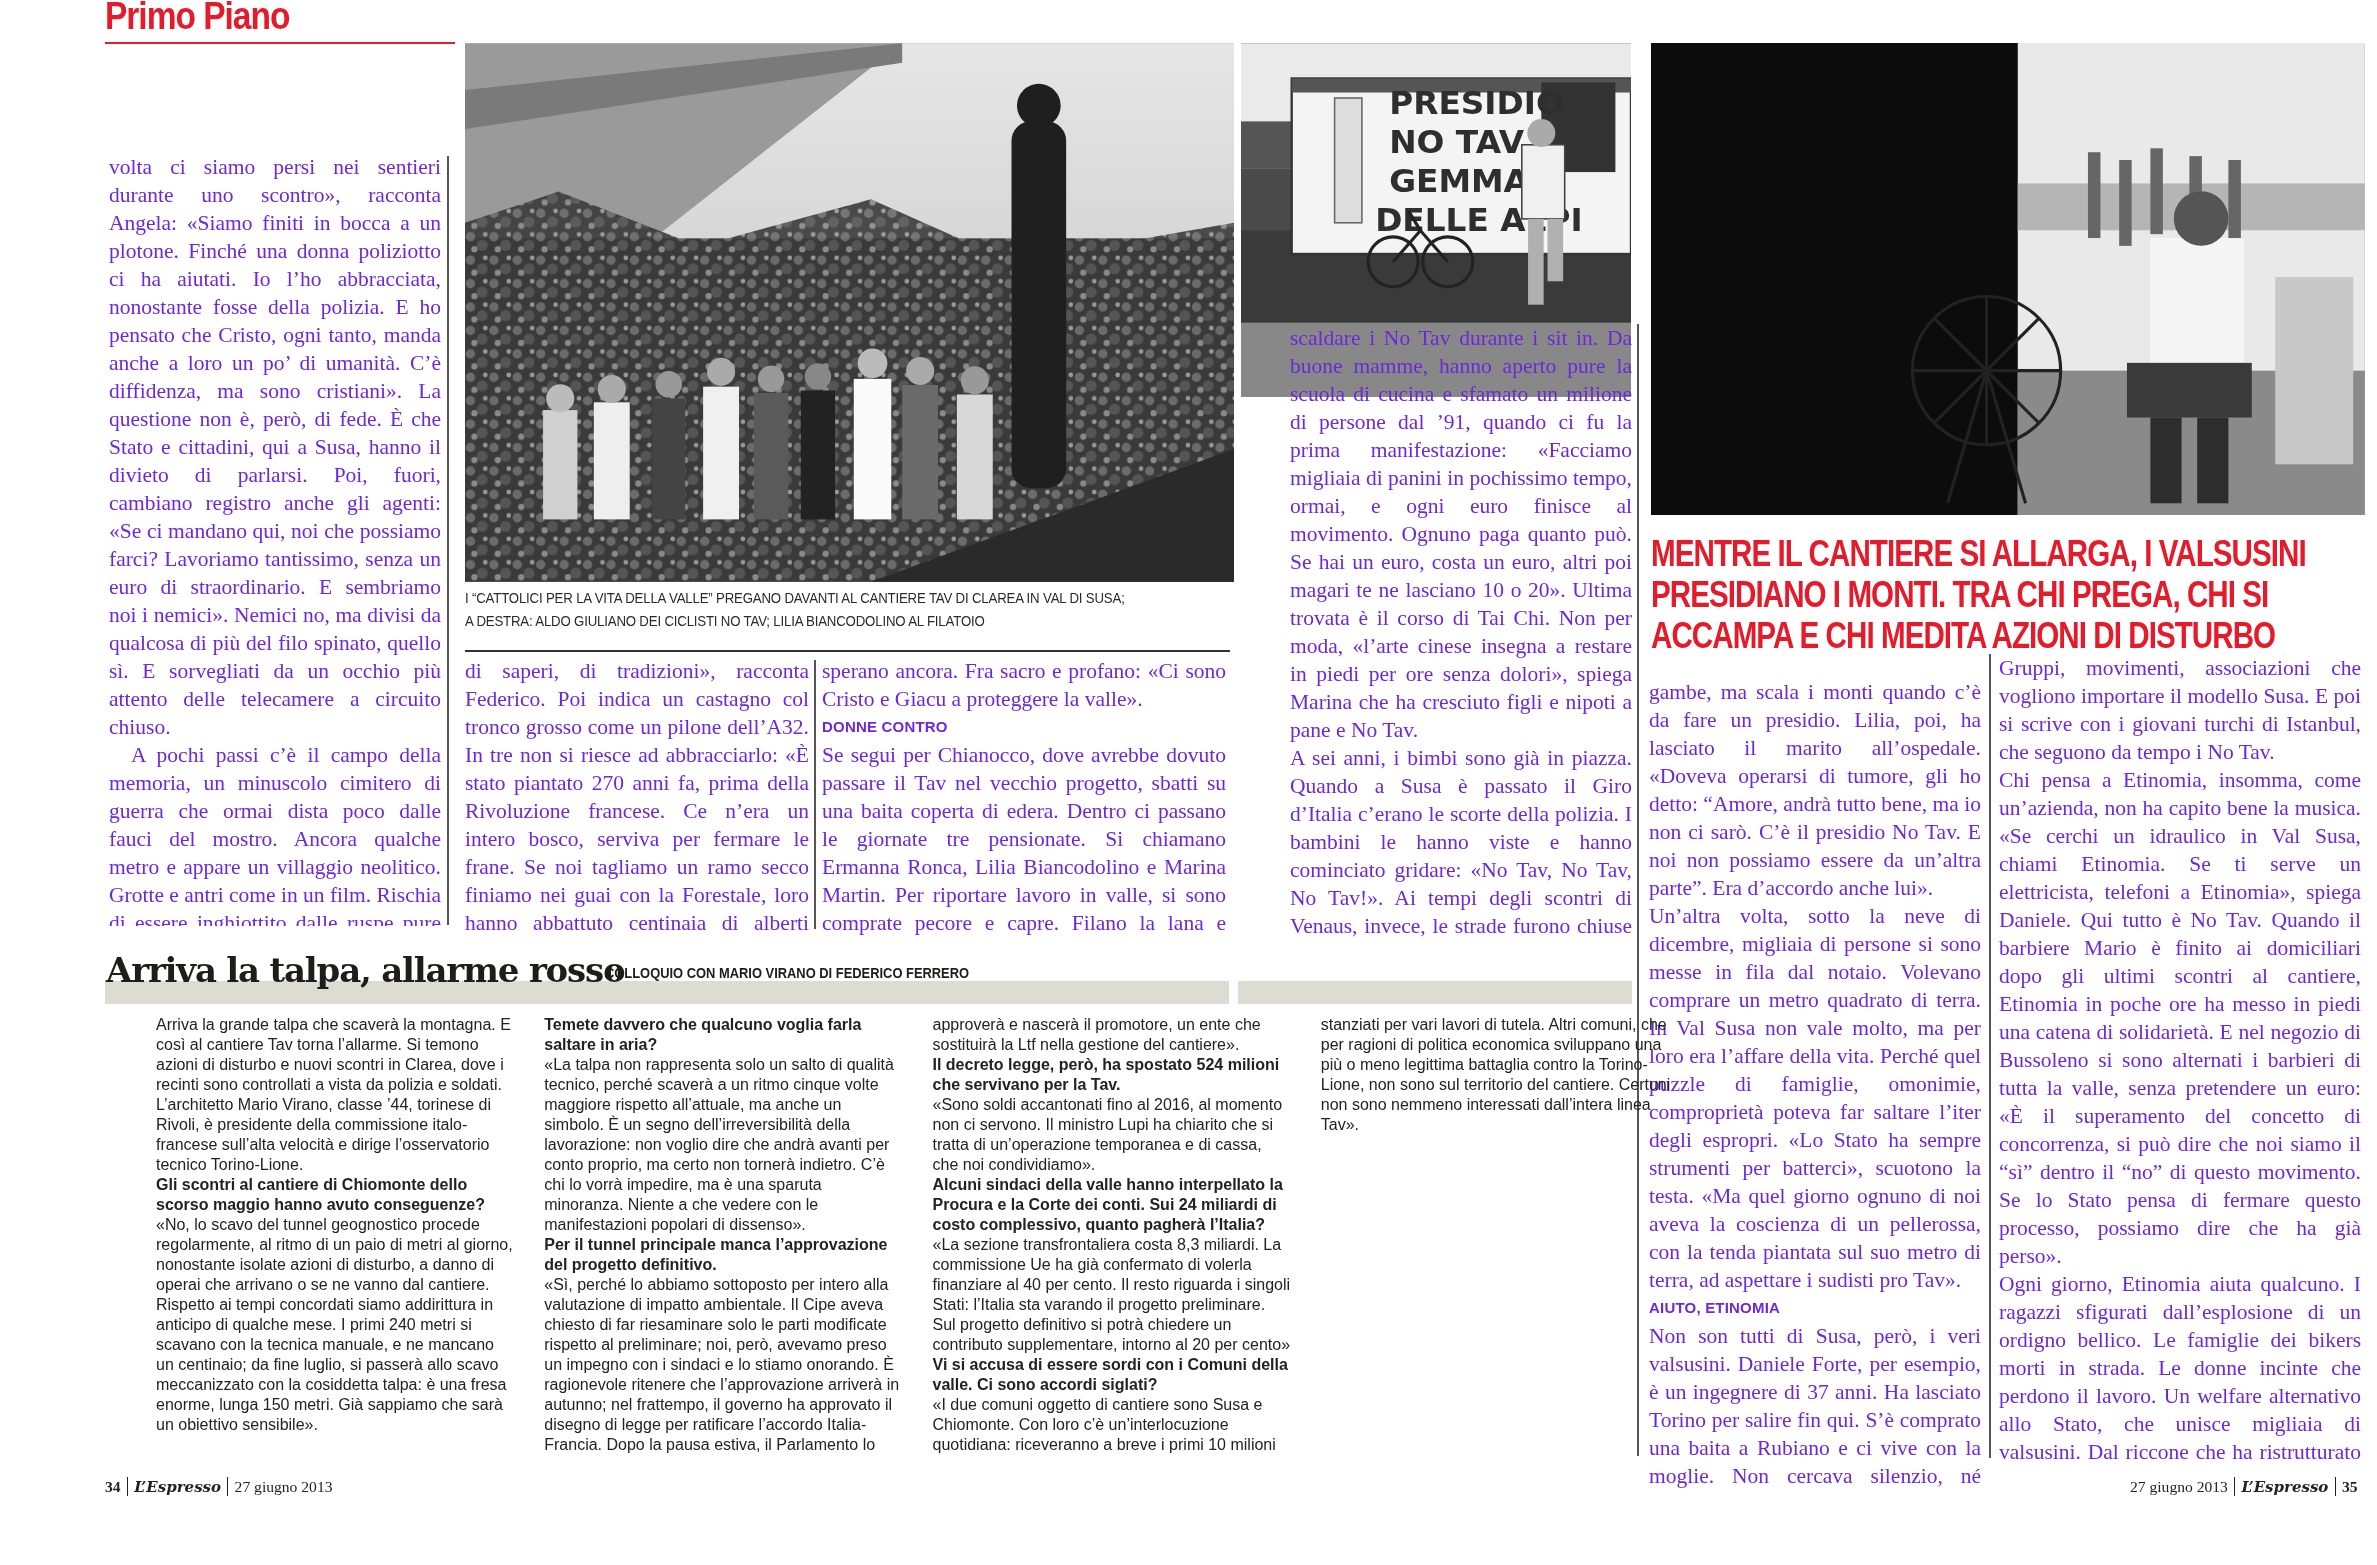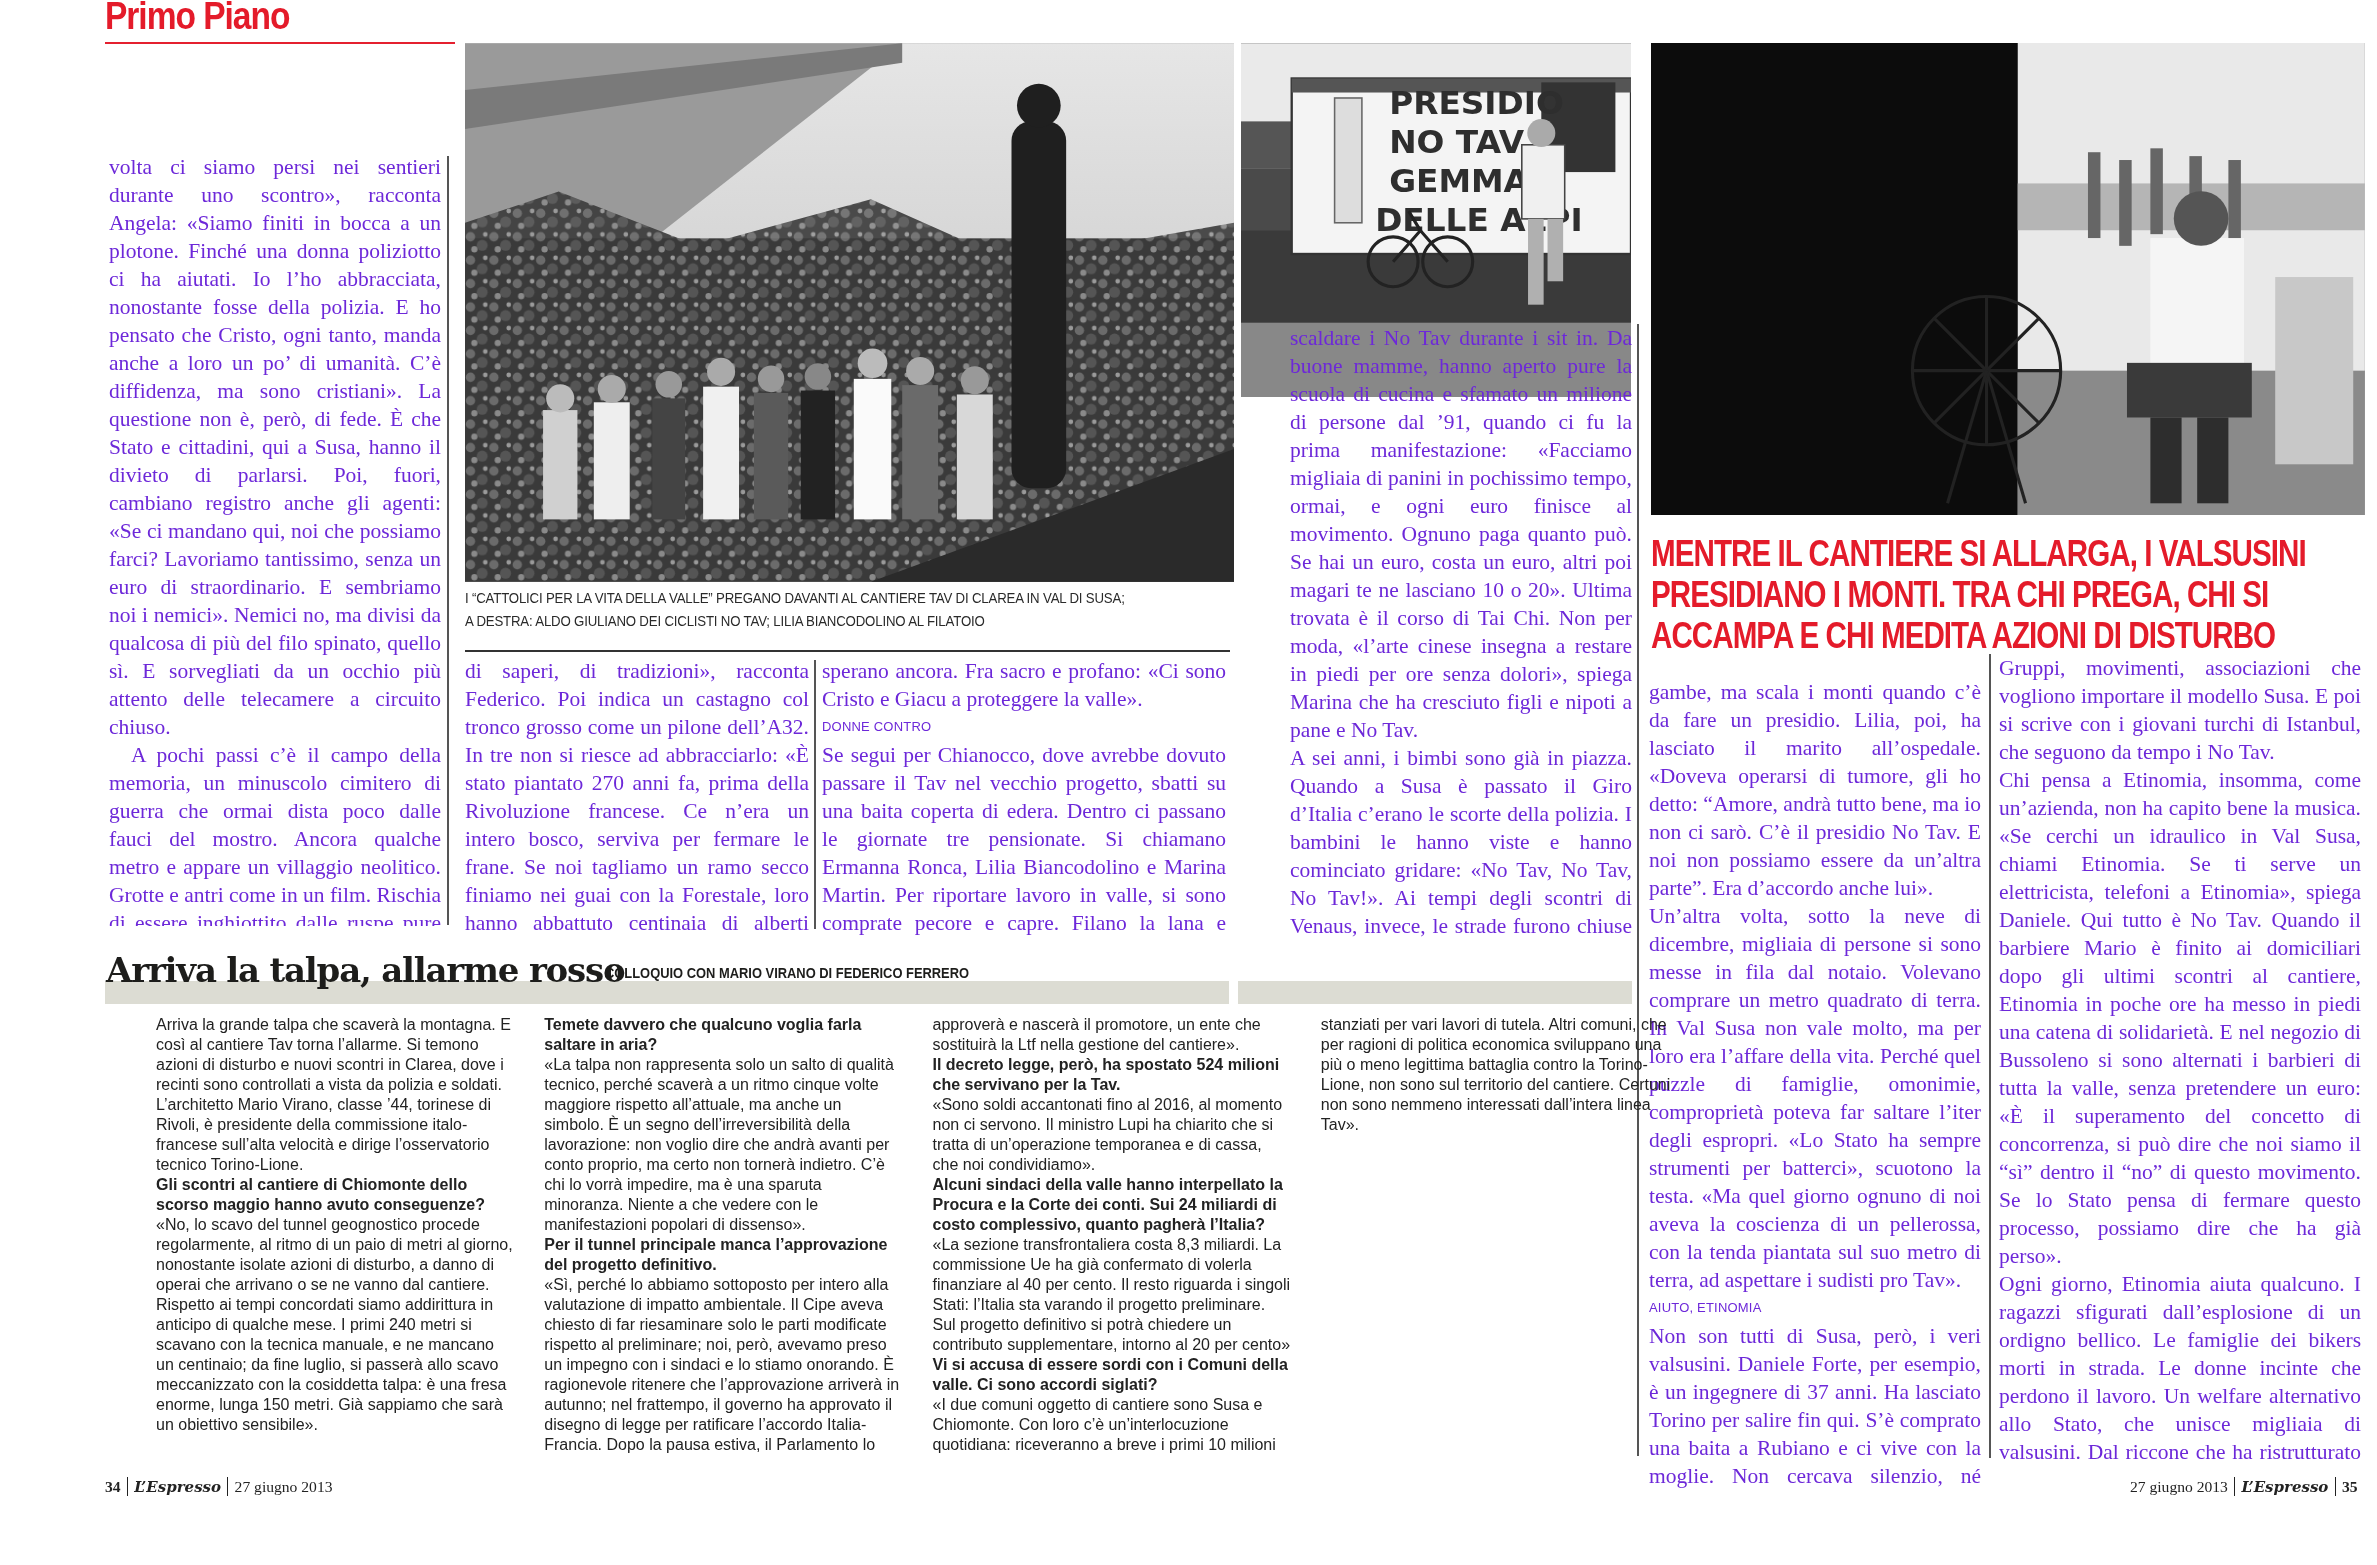--- a/index.html
+++ b/index.html
@@ -3,21 +3,21 @@
 <meta charset="utf-8">
 <style>
   html, body { margin:0; padding:0; background:#ffffff; }
   body { width:2377px; height:1565px; position:relative; overflow:hidden; color:#1d1d1b; }
   .abs { position:absolute; }
   .kicker { left:105px; top:-6.2px; font-family:"Liberation Sans", sans-serif; font-weight:700; font-size:39px; color:#e41b2a; letter-spacing:-1.2px; transform:scaleX(0.86); transform-origin:left top; }
   .kicker-rule { left:105px; top:42px; width:350px; height:2.3px; background:#e4202f; }
   .serif { font-family:"Liberation Serif", serif; font-size:21.5px; line-height:28px; text-align:justify; color:#6d28d9; }
   .serif p { margin:0; }
   .indent { text-indent:22px; }
-  .sub { font-family:"Liberation Sans", sans-serif; font-weight:400; font-size:13px; line-height:28px; letter-spacing:0.2px; }
+  .sub { font-family:"Liberation Sans", sans-serif; font-weight:700; font-size:15px; line-height:28px; letter-spacing:0.2px; }
   .vrule { width:1.6px; background:#555; }
   .photo { overflow:hidden; background:#888; }
   .caption { font-family:"Liberation Sans", sans-serif; font-size:14.4px; line-height:22.6px; letter-spacing:-0.2px; color:#2a2a2a; transform:scaleX(0.92); transform-origin:left top; white-space:nowrap; }
   .caption-rule { height:1.6px; background:#333; }
   .deck { font-family:"Liberation Sans", sans-serif; font-weight:700; color:#e41b2a; font-size:37px; line-height:41px; letter-spacing:-1.2px; transform:scaleX(0.80); transform-origin:left top; white-space:nowrap; }
   .interview-title { font-family:"DejaVu Serif", serif; font-weight:700; font-size:34px; color:#1d1d1b; letter-spacing:-1.2px; white-space:nowrap;text-align:center; }
   .interview-byline { font-family:"Liberation Sans", sans-serif; font-weight:700; font-size:15px; color:#1d1d1b; white-space:nowrap; transform:scaleX(0.86); transform-origin:left top; }
   .graybar { background:#dcdcd3; height:23.4px; }
   .sans { font-family:"Liberation Sans", sans-serif; font-size:16px; line-height:20px; color:#222;margin-left:47px; }
   .sans p { margin:0; }

